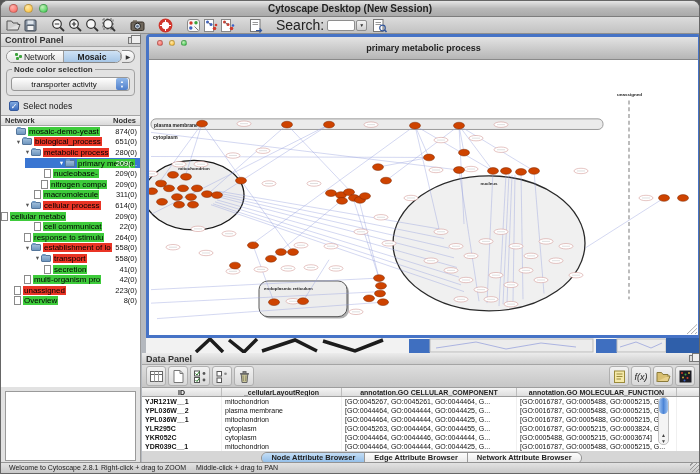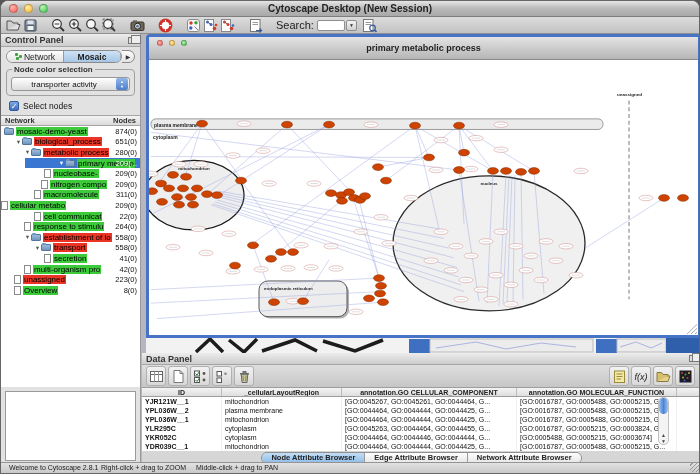--- a/index.html
+++ b/index.html
@@ -13,21 +13,21 @@
   .light.red{background:radial-gradient(circle at 35% 30%,#ffb4ae,#f95f57);}
   .light.yellow{background:radial-gradient(circle at 35% 30%,#ffe9a8,#fdbc2e);}
   .light.green{background:radial-gradient(circle at 35% 30%,#c4f2b9,#31c748);}
   .lights.mini .light{width:6px;height:6px;}
   
   .toolbar{height:17px;background:linear-gradient(#dcdcdc,#c2c2c2);border-bottom:1px solid #8f8f8f;display:flex;align-items:center;padding:0 4px;}
   .tbtn{width:17px;height:15px;display:inline-flex;align-items:center;justify-content:center;}
   .tbtn svg{width:15px;height:15px;}
   .gapL{margin-left:11px;}
   .search-wrap{display:flex;align-items:center;margin-left:12px;}
-  .search-label{font-size:11px;color:#222;margin-right:3px;}
+  .search-label{font-size:14px;color:#222;margin-right:3px;}
   .search-input{width:28px;height:11px;border:1px solid #8e8e8e;border-radius:2px;background:#fff;font-size:8px;padding:0 2px;}
   .combo-arrow-btn{width:11px;height:11px;margin-left:1px;border:1px solid #8e8e8e;border-radius:2px;background:linear-gradient(#f4f4f4,#cfcfcf);font-size:5px;color:#333;display:flex;align-items:center;justify-content:center;}
   
   .main{display:flex;height:430px;}
   .cpanel{width:140px;background:#e2e2e2;border-right:1px solid #9a9a9a;display:flex;flex-direction:column;}
   .panel-head{height:13px;background:linear-gradient(#ececec,#cdcdcd);border-bottom:1px solid #a5a5a5;display:flex;align-items:center;padding:0 4px;}
   .panel-head .ph-title{font-size:9px;font-weight:bold;color:#333;flex:1;}
   .float-ico{width:8px;height:7px;border:1px solid #777;background:#ddd;position:relative;}
   .float-ico:before{content:"";position:absolute;left:2px;top:-3px;width:8px;height:7px;border:1px solid #777;background:#eee;}
   
@@ -262,21 +262,21 @@
       </div>
       <div class="chk-row">
         <span class="checkbox">✓</span>
         <span class="chk-label">Select nodes</span>
       </div>
       <div class="tree-head">
         <span class="th-net">Network</span>
         <span>Nodes</span>
       </div>
       <div class="tree" id="tree">
-          <div class="trow" style="padding-left: 3px;">
+          <div class="trow" style="padding-left: 15px;">
             <span class="fold"></span>
             <span class="chip green">mosaic-demo-yeast</span>
             <span class="cnt">874(0)</span>
           </div>
           <div class="trow" style="padding-left: 14px;">
             <span class="tri">▼</span>
             <span class="fold"></span>
             <span class="chip red">biological_process</span>
             <span class="cnt">651(0)</span>
           </div>
@@ -299,20 +299,26 @@
           </div>
           <div class="trow" style="padding-left: 40px;">
             <span class="file"></span>
             <span class="chip green">nitrogen compo</span>
             <span class="cnt">209(0)</span>
           </div>
           <div class="trow" style="padding-left: 33px;">
             <span class="file"></span>
             <span class="chip green">macromolecule</span>
             <span class="cnt">311(0)</span>
+          </div>
+          <div class="trow" style="padding-left: 23px;">
+            <span class="tri">▼</span>
+            <span class="fold"></span>
+            <span class="chip red">cellular process</span>
+            <span class="cnt">614(0)</span>
           </div>
           <div class="trow" style="">
             <span class="file"></span>
             <span class="chip green">cellular metabo</span>
             <span class="cnt">209(0)</span>
           </div>
           <div class="trow" style="padding-left: 33px;">
             <span class="file"></span>
             <span class="chip green">cell communicat</span>
             <span class="cnt">22(0)</span>

